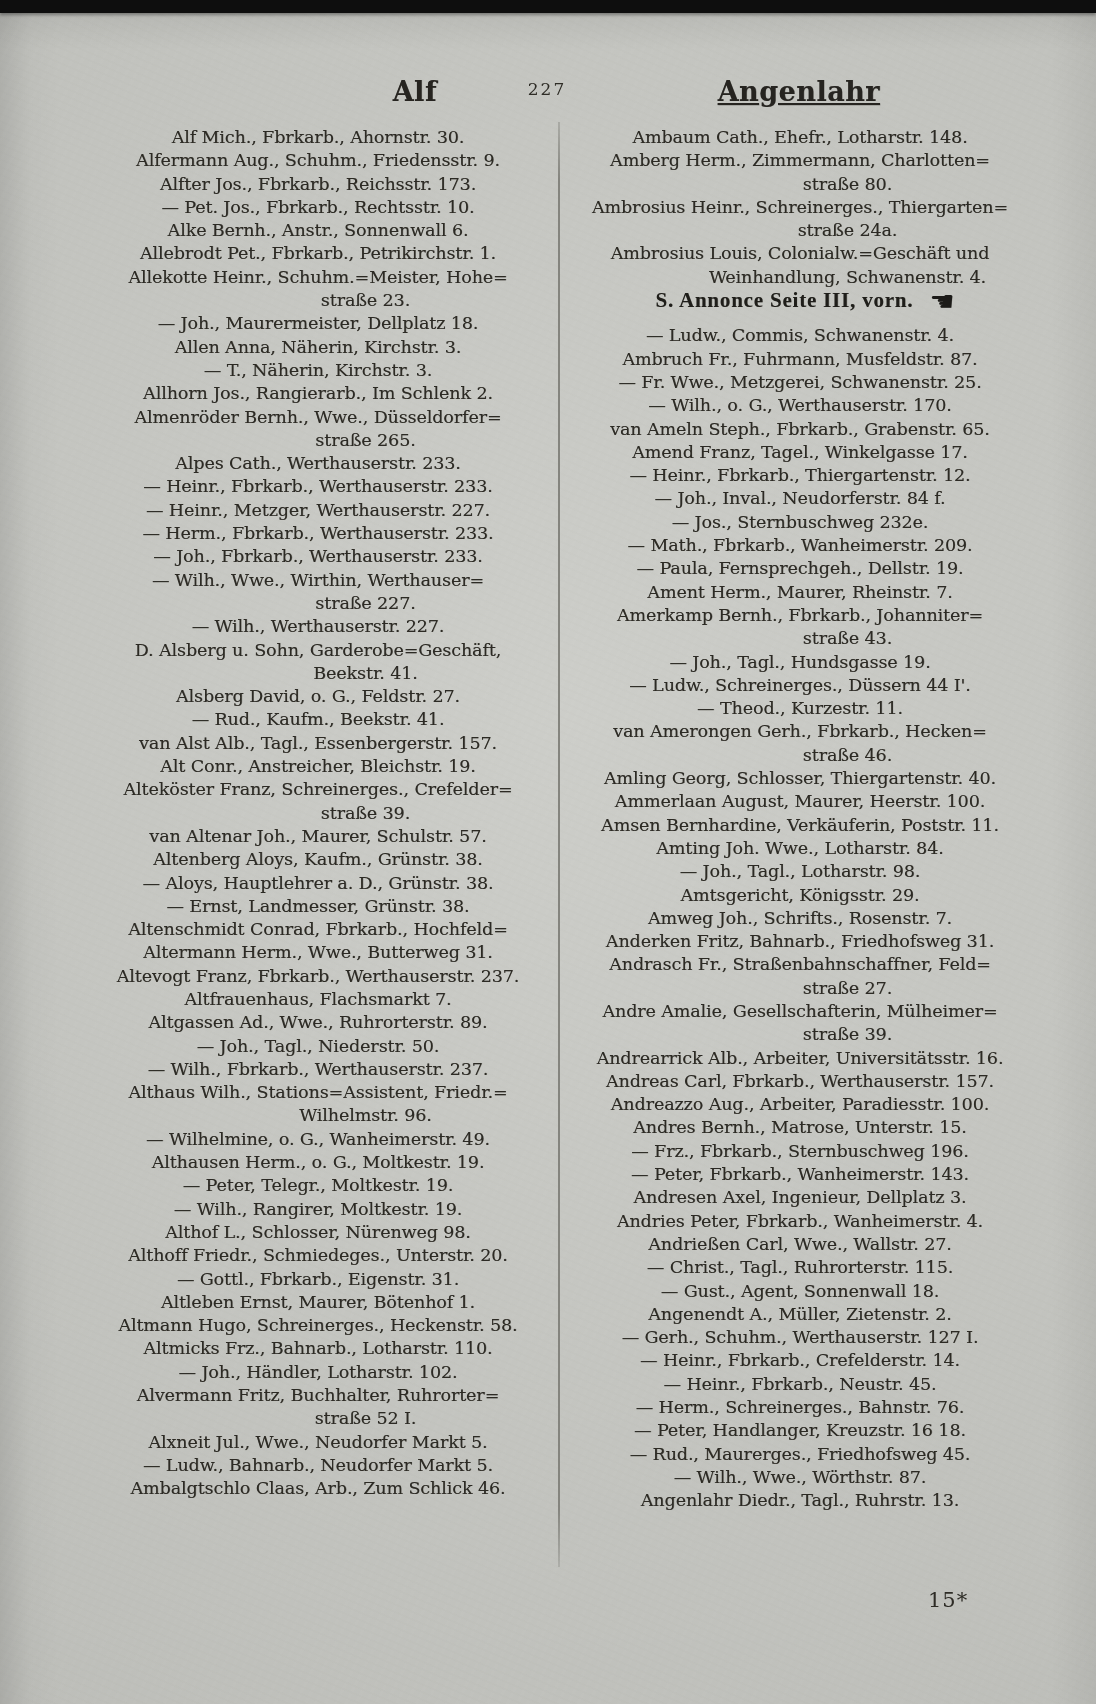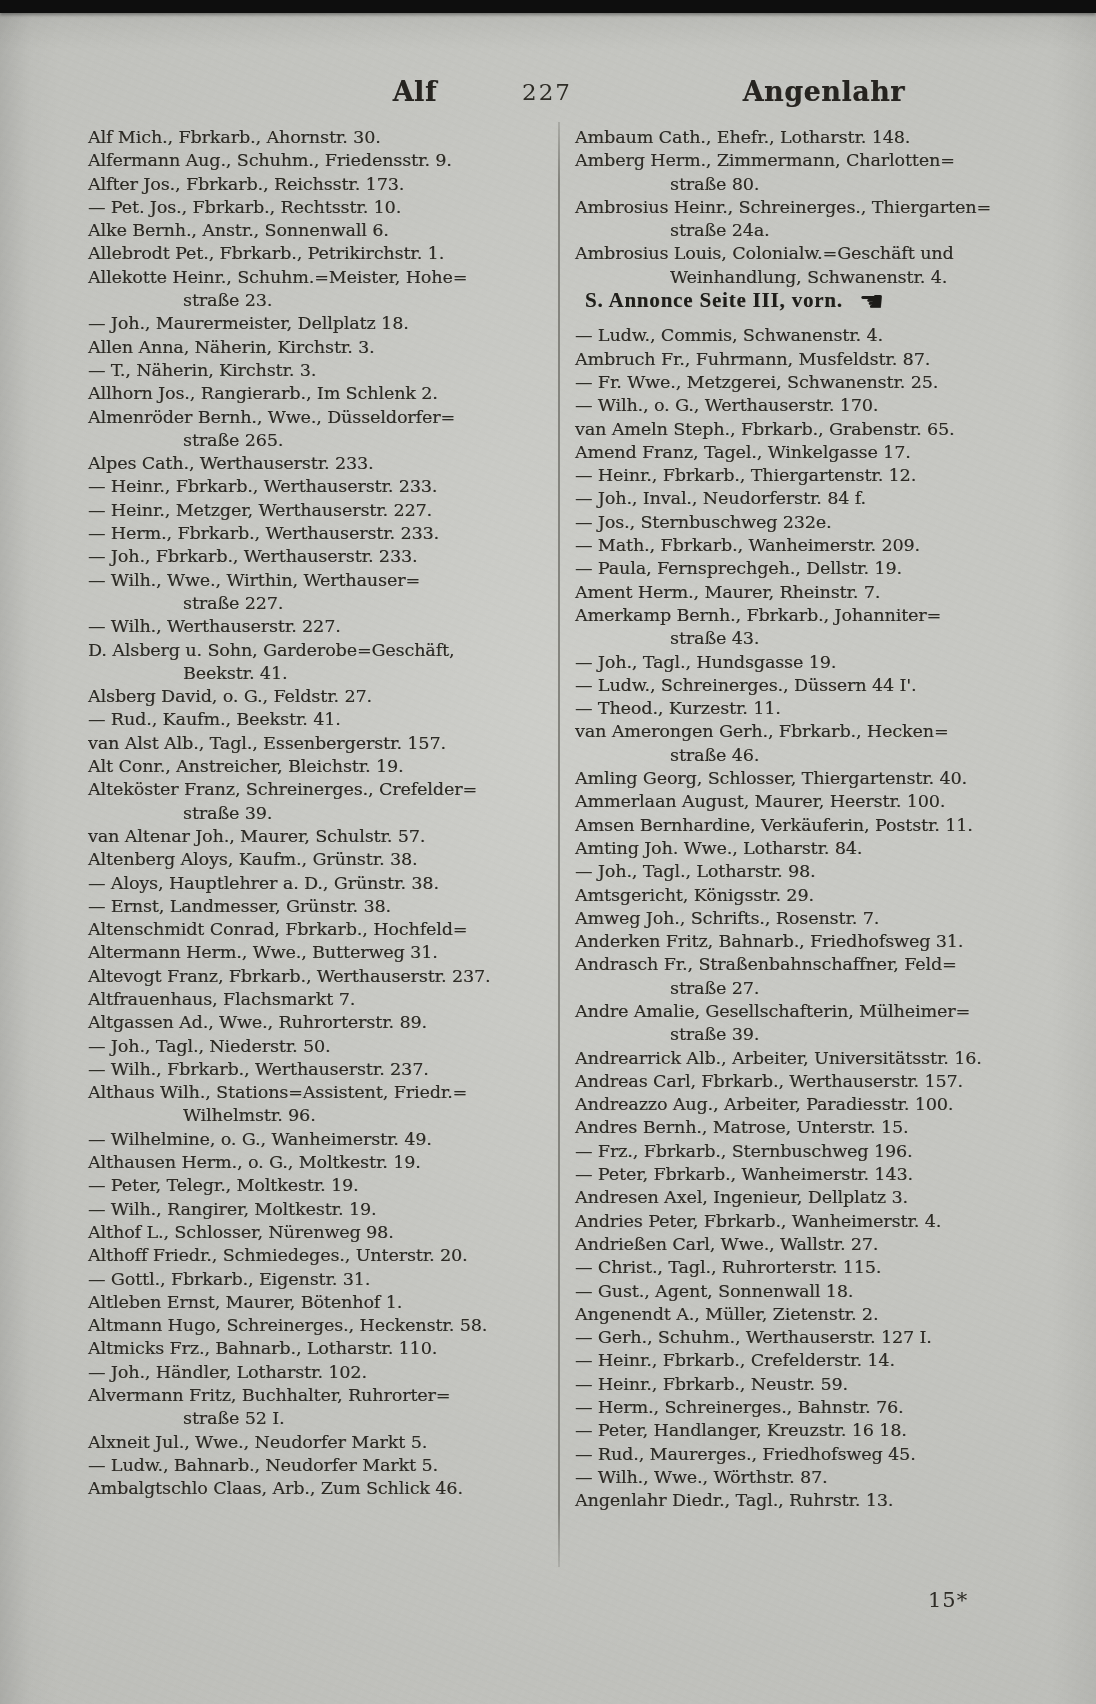--- a/index.html
+++ b/index.html
@@ -26,33 +26,34 @@
   .edgebar-top{
     position:absolute;left:0;top:0;width:1096px;height:13px;background:#0e0e0e;
     box-shadow:0 2px 3px rgba(0,0,0,0.35);
   }
   .header-word{
     position:absolute;top:76px;font-weight:bold;font-size:27px;color:#262420;
     text-align:right;letter-spacing:.5px;
     text-shadow:.4px .4px .6px rgba(35,33,28,.45);
   }
   .hw-left{left:297px;width:140px;}
-  .hw-right{left:655px;width:250px;}
+  .hw-right{left:630px;width:250px;text-decoration:underline;}
   .page-number{
     position:absolute;top:79px;left:505px;width:84px;text-align:center;
-    font-size:23px;color:#2e2c26;letter-spacing:2px;
+    font-size:17px;color:#2e2c26;letter-spacing:2px;
   }
   .divider{
     position:absolute;left:558px;top:122px;width:2px;height:1445px;
     background:linear-gradient(180deg, rgba(90,90,84,.25), #84847e 4%, #84847e 96%, rgba(90,90,84,.2));
   }
   .col{
     position:absolute;top:126px;font-size:17.5px;line-height:23.3px;color:#2c2a24;
     letter-spacing:-0.1px;
     text-shadow:.35px .35px .5px rgba(40,38,32,.42);
+    text-align:center;
   }
   .col-left{left:88px;width:460px;}
   .col-right{left:575px;width:450px;}
   .ln{white-space:nowrap;}
   .ln.wrap{padding-left:95px;}
   .ln.gap{}
   .ln.notice{
     margin-bottom:12px;padding-left:10px;
     font-family:"Liberation Serif","DejaVu Serif",serif;
     font-weight:bold;font-size:21px;letter-spacing:.8px;color:#1f1e1a;
@@ -187,21 +188,21 @@
       <div class="ln dash"><span>— Frz., Fbrkarb., Sternbuschweg 196.</span></div>
       <div class="ln dash"><span>— Peter, Fbrkarb., Wanheimerstr. 143.</span></div>
       <div class="ln entry"><span>Andresen Axel, Ingenieur, Dellplatz 3.</span></div>
       <div class="ln entry"><span>Andries Peter, Fbrkarb., Wanheimerstr. 4.</span></div>
       <div class="ln entry"><span>Andrießen Carl, Wwe., Wallstr. 27.</span></div>
       <div class="ln dash"><span>— Christ., Tagl., Ruhrorterstr. 115.</span></div>
       <div class="ln dash"><span>— Gust., Agent, Sonnenwall 18.</span></div>
       <div class="ln entry"><span>Angenendt A., Müller, Zietenstr. 2.</span></div>
       <div class="ln dash"><span>— Gerh., Schuhm., Werthauserstr. 127 I.</span></div>
       <div class="ln dash"><span>— Heinr., Fbrkarb., Crefelderstr. 14.</span></div>
-      <div class="ln dash"><span>— Heinr., Fbrkarb., Neustr. 59.</span></div>
+      <div class="ln dash"><span>— Heinr., Fbrkarb., Neustr. 45.</span></div>
       <div class="ln dash"><span>— Herm., Schreinerges., Bahnstr. 76.</span></div>
       <div class="ln dash"><span>— Peter, Handlanger, Kreuzstr. 16 18.</span></div>
       <div class="ln dash"><span>— Rud., Maurerges., Friedhofsweg 45.</span></div>
       <div class="ln dash"><span>— Wilh., Wwe., Wörthstr. 87.</span></div>
       <div class="ln entry"><span>Angenlahr Diedr., Tagl., Ruhrstr. 13.</span></div>
     </div>
 
   <div class="signature-mark">15*</div>
 </div>
 

